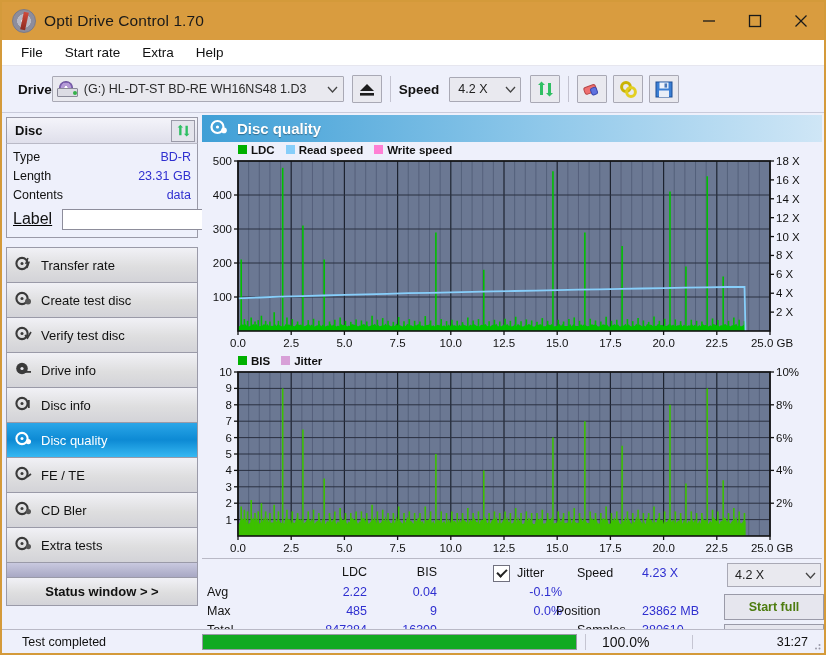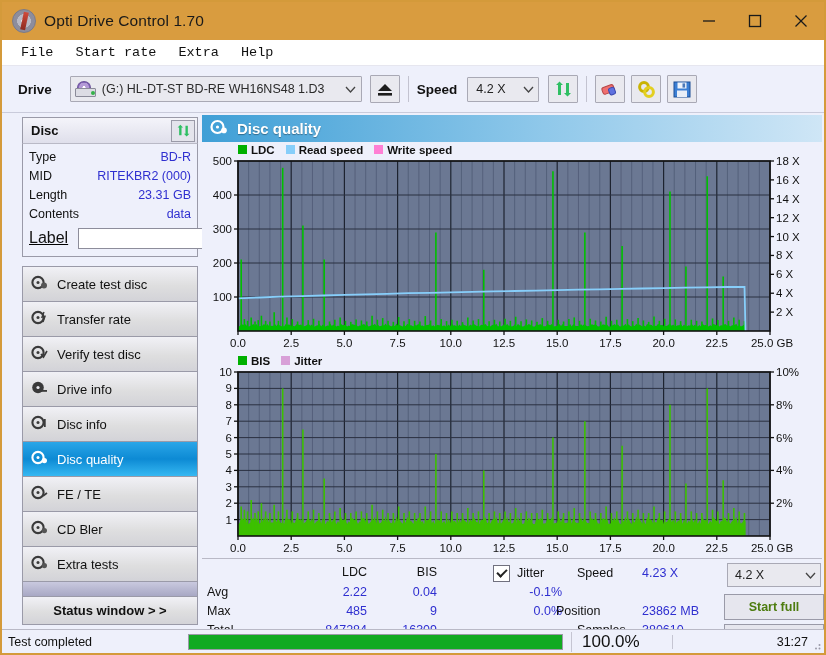--- a/index.html
+++ b/index.html
@@ -24,47 +24,47 @@
     background:radial-gradient(circle at 50% 50%,#fff 0 16%,#b9b9c4 17% 44%,#8d8d9c 45% 78%,#6f6f80 79% 100%);
     border:1px solid #7a7a88;position:relative;flex:0 0 auto;}
   .title-icon:after{content:"";position:absolute;left:9px;top:2px;width:5px;height:18px;
     background:linear-gradient(#d14a3a,#8d2a20);transform:rotate(12deg);}
   .title-text{font-size:15.5px;color:#1a1a1a;font-weight:400;letter-spacing:.1px;}
   .winbtns{position:absolute;right:0;top:0;height:38px;display:flex;}
   .winbtn{width:46px;height:38px;display:flex;align-items:center;justify-content:center;}
   .winbtn svg{display:block;}
   
   .menubar{height:25px;background:#fff;display:flex;align-items:center;padding-left:8px;
-    border-bottom:1px solid #e6e6ef;font-family:Liberation Mono, monospace;}
+    border-bottom:1px solid #e6e6ef;}
   .menuitem{font-size:13.5px;color:#111;padding:2px 11px;}
   
   .toolbar{height:46px;background:#eef0fb;display:flex;align-items:center;
     border-bottom:1px solid #c9cbdb;padding:0 8px;}
   .tb-label{font-size:13.5px;font-weight:bold;color:#111;}
   .drive-combo{
-    margin-left:18px;width:292px;height:26px;background:#e9e9ef;border:1px solid #a9a9b5;
+    width:292px;height:26px;background:#e9e9ef;border:1px solid #a9a9b5;
     display:flex;align-items:center;border-radius:1px;box-sizing:border-box;}
   .drive-ico{width:22px;height:16px;margin:0 5px 0 4px;position:relative;flex:0 0 auto;}
   .drive-ico .body{position:absolute;left:0;bottom:0;width:21px;height:9px;background:#dcdce4;
     border:1px solid #8b8b99;border-radius:1px;box-sizing:border-box;}
   .drive-ico .dot{position:absolute;left:16px;bottom:2px;width:4px;height:4px;background:#35b14a;border-radius:50%;}
   .drive-ico .disc{position:absolute;left:2px;top:0;width:12px;height:11px;border-radius:50%;
     background:radial-gradient(circle at 50% 50%,#fff 0 18%,#b49ad6 19% 60%,#8466b8 61% 100%);
     border:1px solid #6c529b;}
   .drive-txt{font-size:12.5px;color:#2b2b2b;white-space:nowrap;flex:1;}
   .cb-arrow{width:20px;display:flex;align-items:center;justify-content:center;}
   .sep-v{width:1px;height:26px;background:#c3c3d0;margin:0 8px;}
   .tbtn{width:30px;height:28px;background:#e9e9ef;border:1px solid #a9a9b5;border-radius:1px;
     display:flex;align-items:center;justify-content:center;box-sizing:border-box;}
   .speed-combo{margin-left:10px;width:72px;height:25px;background:#e9e9ef;border:1px solid #a9a9b5;
     display:flex;align-items:center;box-sizing:border-box;border-radius:1px;}
   .speed-combo span{font-size:12.5px;color:#222;padding-left:8px;flex:1;}
   
   .content{display:flex;height:507px;}
-  .left{width:200px;padding:4px 4px 0 20px;box-sizing:border-box;}
+  .left{width:200px;padding:4px 4px 0 4px;box-sizing:border-box;}
   .right{flex:1;padding:2px 2px 0 0;box-sizing:border-box;}
   
   .panel-head{height:26px;background:linear-gradient(#f4f4fa,#dfdfeb);
     border:1px solid #9a9aa8;border-bottom:none;display:flex;align-items:center;
     box-sizing:border-box;padding-left:8px;}
   .panel-head .t{font-size:13px;font-weight:bold;color:#111;flex:1;}
   .rbtn{width:24px;height:22px;background:#e4e4ec;border:1px solid #9a9aa8;margin-right:2px;
     display:flex;align-items:center;justify-content:center;box-sizing:border-box;}
   .disc-body{border:1px solid #9a9aa8;border-top:1px solid #b9b9c6;background:#eef0fb;
     padding:3px 6px 5px 6px;box-sizing:border-box;}
@@ -111,25 +111,25 @@
     border-left:2px solid #222;border-bottom:2px solid #222;transform:rotate(-45deg);}
   .scombo{position:absolute;width:94px;height:24px;background:#e9e9ef;border:1px solid #a9a9b5;
     display:flex;align-items:center;box-sizing:border-box;}
   .scombo span{font-size:12.5px;color:#222;padding-left:7px;flex:1;}
   .actbtn{position:absolute;width:100px;height:26px;background:#e6e6ee;border:1px solid #9a9aa8;
     display:flex;align-items:center;justify-content:center;box-sizing:border-box;}
   .actbtn span{font-size:12.5px;color:#4d7c0f;font-weight:bold;}
   
   .statusbar{position:absolute;left:0;bottom:0;width:822px;height:24px;background:#eef0fb;
     border-top:1px solid #b9b9c6;display:flex;align-items:center;box-sizing:border-box;}
-  .sb-text{font-size:12.5px;color:#111;padding-left:6px;width:180px;}
+  .sb-text{font-size:12.5px;color:#111;padding-left:20px;width:180px;}
   .sb-bar{flex:0 0 auto;width:375px;height:16px;border:1px solid #9a9aa8;background:#fff;
     position:relative;box-sizing:border-box;}
   .sb-fill{position:absolute;left:0;top:0;bottom:0;background:#11aa22;}
-  .sb-pct{width:90px;font-size:17px;color:#111;padding-left:10px;
+  .sb-pct{width:90px;font-size:14px;color:#111;padding-left:16px;
     border-left:1px solid #c5c5d2;margin-left:8px;}
   .sb-time{flex:1;text-align:right;font-size:12.5px;color:#111;padding-right:16px;
     border-left:1px solid #c5c5d2;}
   .grip{position:absolute;right:3px;bottom:3px;width:10px;height:10px;}
 </style>
 </head>
 <body>
 
 <div id="app">
 
@@ -236,24 +236,20 @@
             <path d="M4,14 L4,4 L2,4 L5.5,0.5 L9,4 L7,4 L7,14 Z" fill="#2fbf63"></path>
             <path d="M15,2 L15,12 L17,12 L13.5,15.5 L10,12 L12,12 L12,2 Z" fill="#2fbf63"></path>
           </svg>
         </div>
       </div>
 
       <div class="disc-body">
         <div class="drow">
           <span class="dkey">Type</span>
           <span class="dval">BD-R</span>
-        </div>
-        <div class="drow">
-          <span class="dkey">MID</span>
-          <span class="dval">RITEKBR2 (000)</span>
         </div>
         <div class="drow">
           <span class="dkey">Length</span>
           <span class="dval">23.31 GB</span>
         </div>
         <div class="drow">
           <span class="dkey">Contents</span>
           <span class="dval">data</span>
         </div>
         <div class="label-row">
@@ -268,34 +264,34 @@
           </div>
         </div>
       </div>
 
       <div class="nav">
         <div class="nav-item">
           <span>
             <svg width="17" height="15" viewBox="0 0 17 15">
                 <circle cx="7" cy="7.5" r="5.6" fill="none" stroke="#3a3a3a" stroke-width="2.1"></circle>
                 <circle cx="7" cy="7.5" r="1.5" fill="#3a3a3a"></circle>
-                <circle cx="13" cy="10.5" r="3" fill="#555"></circle>
+                <path d="M13,2 L11,7 L14,6.5 L12,12" fill="none" stroke="#3a3a3a" stroke-width="1.4"></path>
               </svg>
           </span>
-          <span class="nav-label">Create test disc</span>
+          <span class="nav-label">Transfer rate</span>
         </div>
         <div class="nav-item">
           <span>
             <svg width="17" height="15" viewBox="0 0 17 15">
                 <circle cx="7" cy="7.5" r="5.6" fill="none" stroke="#3a3a3a" stroke-width="2.1"></circle>
                 <circle cx="7" cy="7.5" r="1.5" fill="#3a3a3a"></circle>
-                <path d="M13,2 L11,7 L14,6.5 L12,12" fill="none" stroke="#3a3a3a" stroke-width="1.4"></path>
+                <circle cx="13" cy="10.5" r="3" fill="#555"></circle>
               </svg>
           </span>
-          <span class="nav-label">Transfer rate</span>
+          <span class="nav-label">Create test disc</span>
         </div>
         <div class="nav-item">
           <span>
             <svg width="17" height="15" viewBox="0 0 17 15">
                 <circle cx="7" cy="7.5" r="5.6" fill="none" stroke="#3a3a3a" stroke-width="2.1"></circle>
                 <circle cx="7" cy="7.5" r="1.5" fill="#3a3a3a"></circle>
                 <path d="M10,9 l2.5,3 l3.5,-6" fill="none" stroke="#3a3a3a" stroke-width="1.6"></path>
               </svg>
           </span>
           <span class="nav-label">Verify test disc</span>

